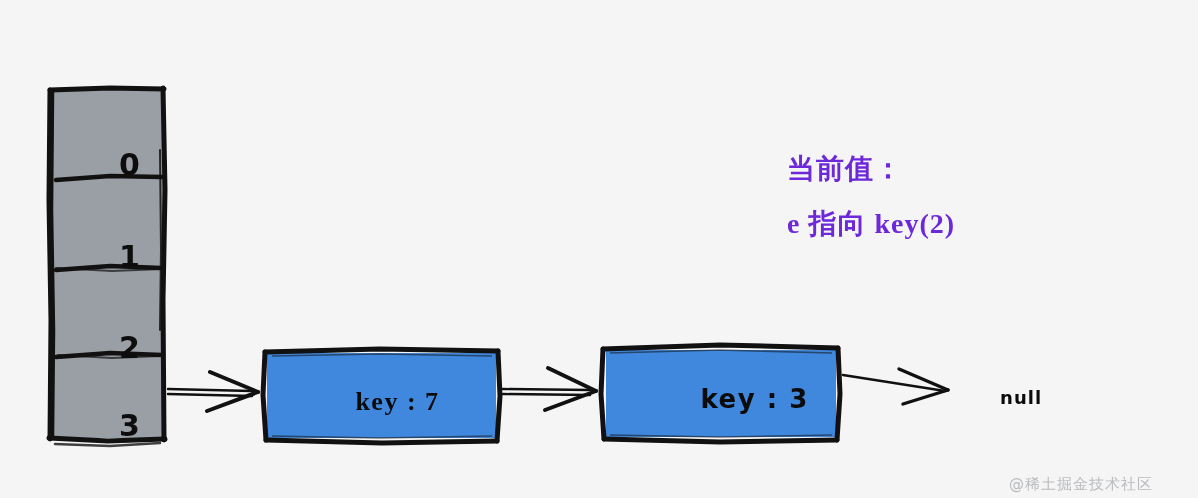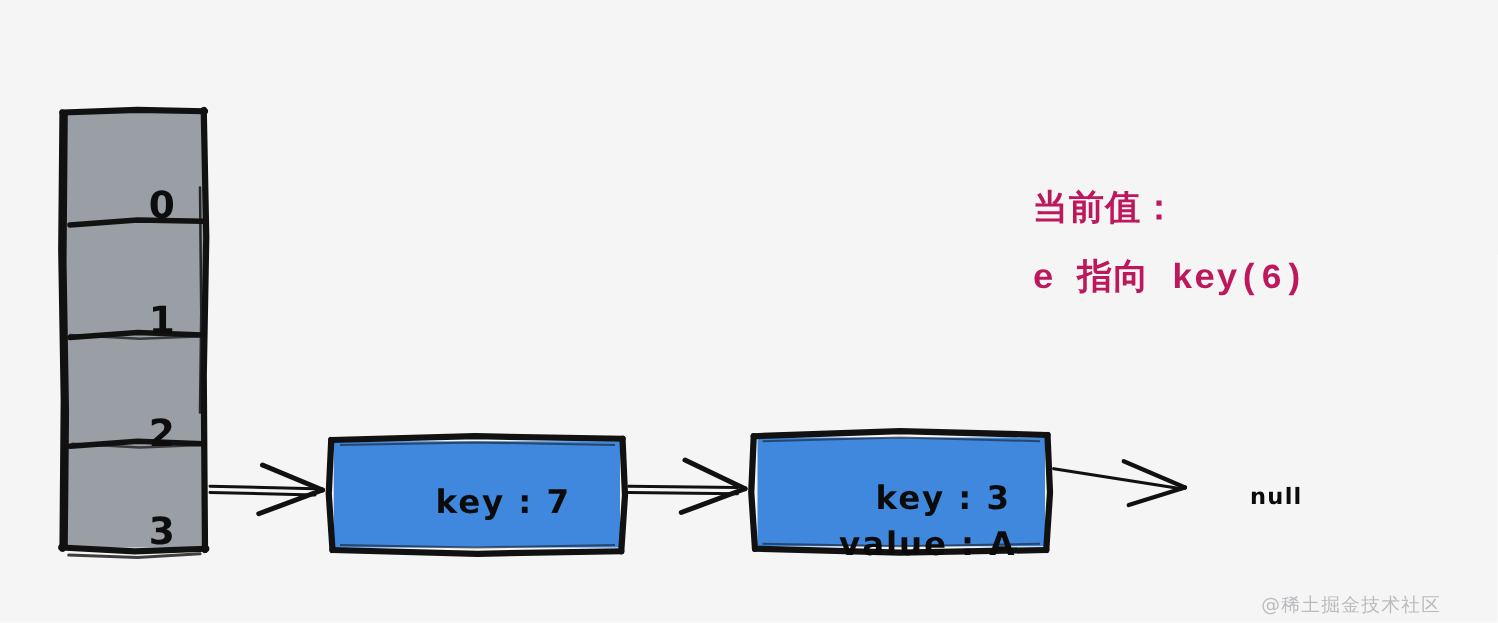--- a/index.html
+++ b/index.html
@@ -43,24 +43,24 @@
   .node-line {
     font-family: "DejaVu Sans", sans-serif;
     font-size: 26px;
     font-weight: 700;
     color: #0b0b0b;
     text-align: center;
     letter-spacing: 1.5px;
   }
   
   .anno-line {
-    font-family: Liberation Mono, monospace;
+    font-family: Liberation Serif, serif;
     font-size: 28px;
     font-weight: 700;
-    color: #be185d;
+    color: #6d28d9;
     letter-spacing: 1px;
   }
   .null-label {
     font-family: "DejaVu Sans", sans-serif;
     font-size: 18px;
     font-weight: 700;
     color: #0b0b0b;
     letter-spacing: 1px;
   }
   .watermark {
@@ -145,39 +145,36 @@
   <div class="txt bucket-label" style="left:52px; top:212px;">
     <span>1</span>
   </div>
   <div class="txt bucket-label" style="left:52px; top:303px;">
     <span>2</span>
   </div>
   <div class="txt bucket-label" style="left:52px; top:381px;">
     <span>3</span>
   </div>
 
-  <div class="txt node-line" style="left:267px; top:363px; width:229px;">
+  <div class="txt node-line" style="left:267px; top:363px; width:229px;font-family:Liberation Serif, serif;">
     <span>key : 7</span>
   </div>
 
   <div class="txt node-line" style="left:606px; top:360px; width:255px;">
     <span>key : 3</span>
-  </div>
-  <div class="txt node-line" style="left:606px; top:397px; width:230px;">
-    <span>value : A</span>
   </div>
 
   <div class="txt null-label" style="left:971px; top:371px;">
     <span>null</span>
   </div>
 
   <div class="txt anno-line" style="left:755px; top:127px;">
     <span>当前值：</span>
   </div>
   <div class="txt anno-line" style="left:755px; top:182px;">
-    <span>e 指向 key(6)</span>
+    <span>e 指向 key(2)</span>
   </div>
 
   <div class="txt watermark" style="left:986px; top:462px;">
     <span>@稀土掘金技术社区</span>
   </div>
 
 </div>
 
 </body></html>

